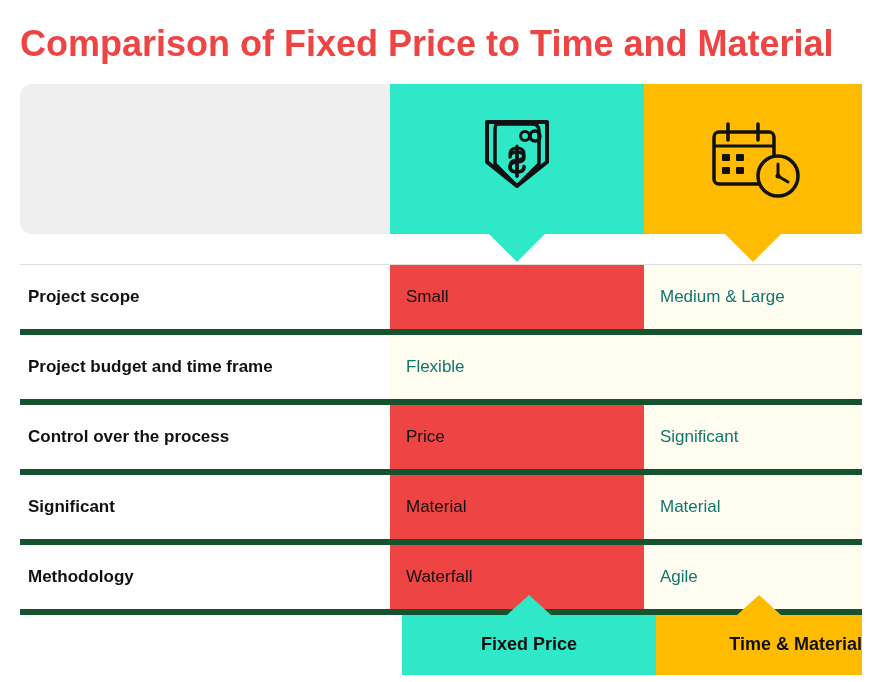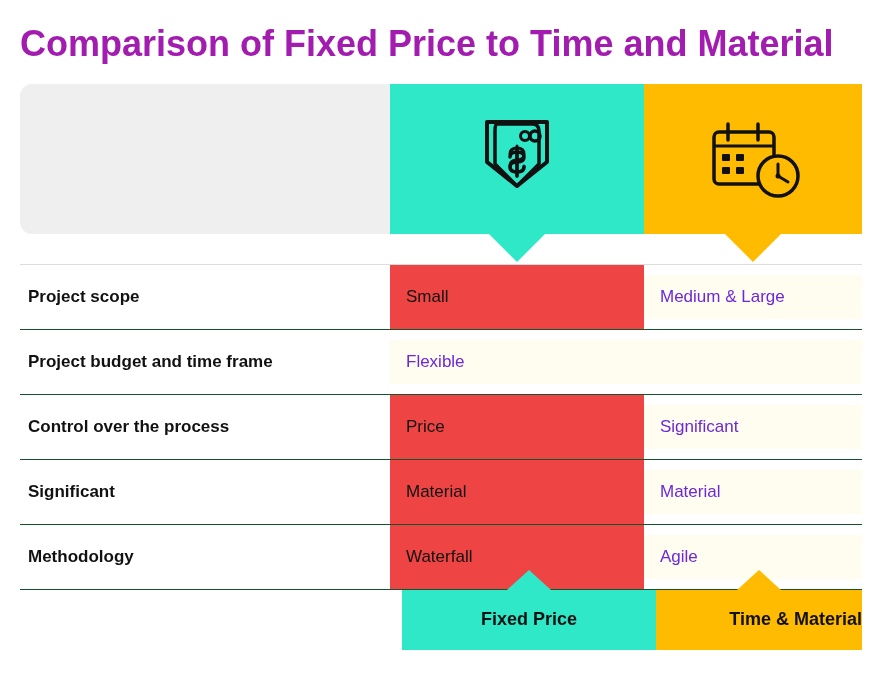--- a/index.html
+++ b/index.html
@@ -14,21 +14,21 @@
     .page-wrapper {
       width: 882px;
       height: 682px;
       background: #fff;
       padding: 24px 20px 0 20px;
     }
 
     .main-title {
       font-size: 36px;
       font-weight: 900;
-      color: #a21caf;
+      color: #ef4444;
       margin-bottom: 20px;
       line-height: 1.1;
     }
 
     .comparison-table {
       width: 100%;
       position: relative;
     }
 
     
@@ -98,22 +98,21 @@
     }
 
     
     .data-rows {
       margin-top: 30px;
     }
 
     .data-row {
       display: flex;
       width: 100%;
-      border-bottom: 1px solid #14532d;
-      align-items: center;
+      border-bottom: 6px solid #14532d;
     }
 
     .data-row:first-child {
       border-top: 1px solid #ddd;
     }
 
     .row-label {
       flex: 0 0 370px;
       padding: 22px 16px 22px 8px;
       font-size: 17px;
@@ -126,23 +125,23 @@
       flex: 0 0 254px;
       padding: 22px 16px;
       font-size: 17px;
       color: #111;
       background: #ef4444;
       text-align: left;
     }
 
     .row-tm {
       flex: 1;
-      padding: 12px 16px;
+      padding: 22px 16px;
       font-size: 17px;
-      color: #6d28d9;
+      color: #0f766e;
       background: #fffdf0;
       text-align: left;
     }
 
     
     .footer-row {
       display: flex;
       width: 100%;
       margin-top: 0;
     }

